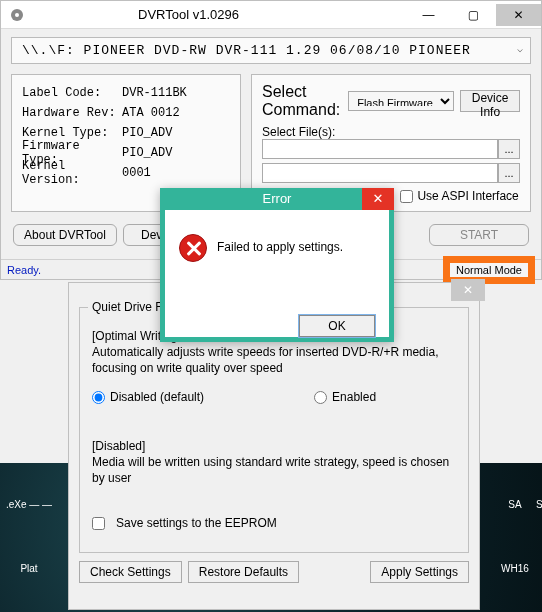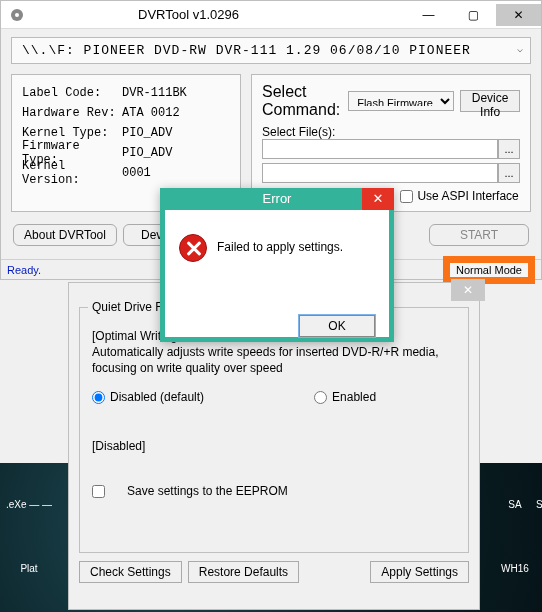--- a/index.html
+++ b/index.html
@@ -252,22 +252,23 @@
           <input type="radio" name="ow" checked="" style="">
           <span>Disabled (default)</span>
         </label>
       <label>
           <input type="radio" name="ow" style="">
           <span>Enabled</span>
         </label>
     </div>
     <div class="section" style="margin-top:34px">
       <div>[Disabled]</div>
-    </div>
-    <label style="display:flex;align-items:center;gap:22px;margin-top:30px">
+      <div>Media will be written using standard write strategy, speed is chosen by user</div>
+    </div>
+    <label style="display:flex;align-items:center;gap:11px;margin-top:30px">
       <input type="checkbox" style="">
         <span>Save settings to the EEPROM</span>
     </label>
   </div>
   <div class="endbtns">
     <button class="btn">Check Settings</button>
     <button class="btn">Restore Defaults</button>
     <div class="spacer"></div>
     <button class="btn">Apply Settings</button>
   </div>

